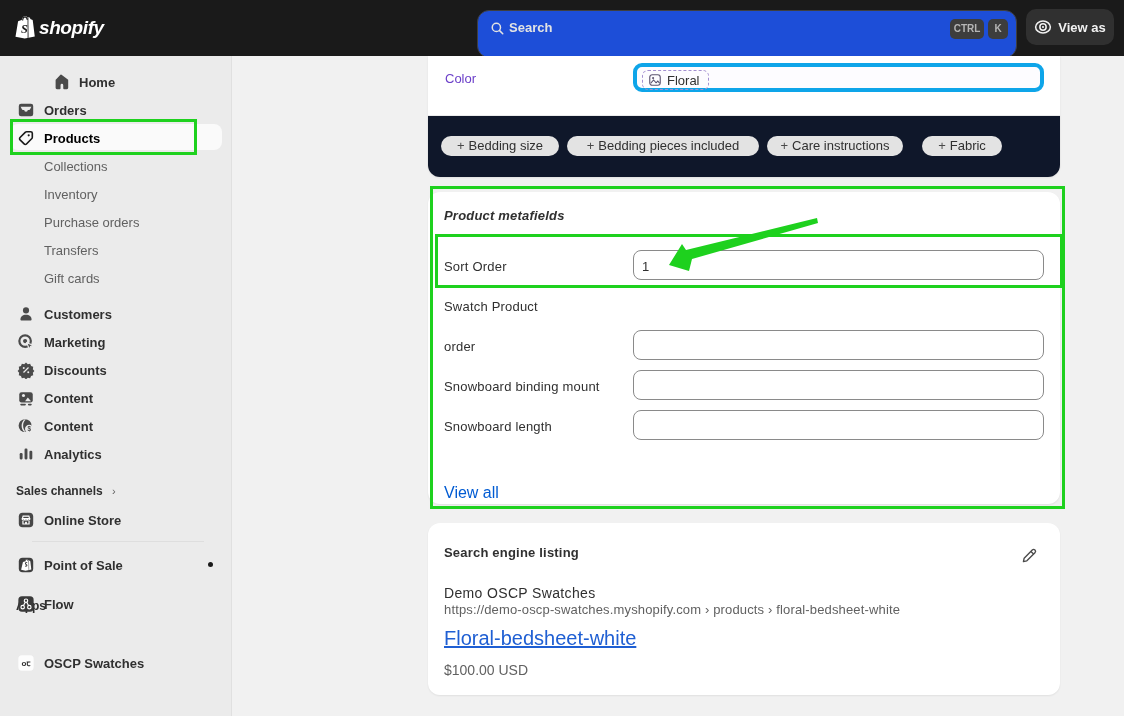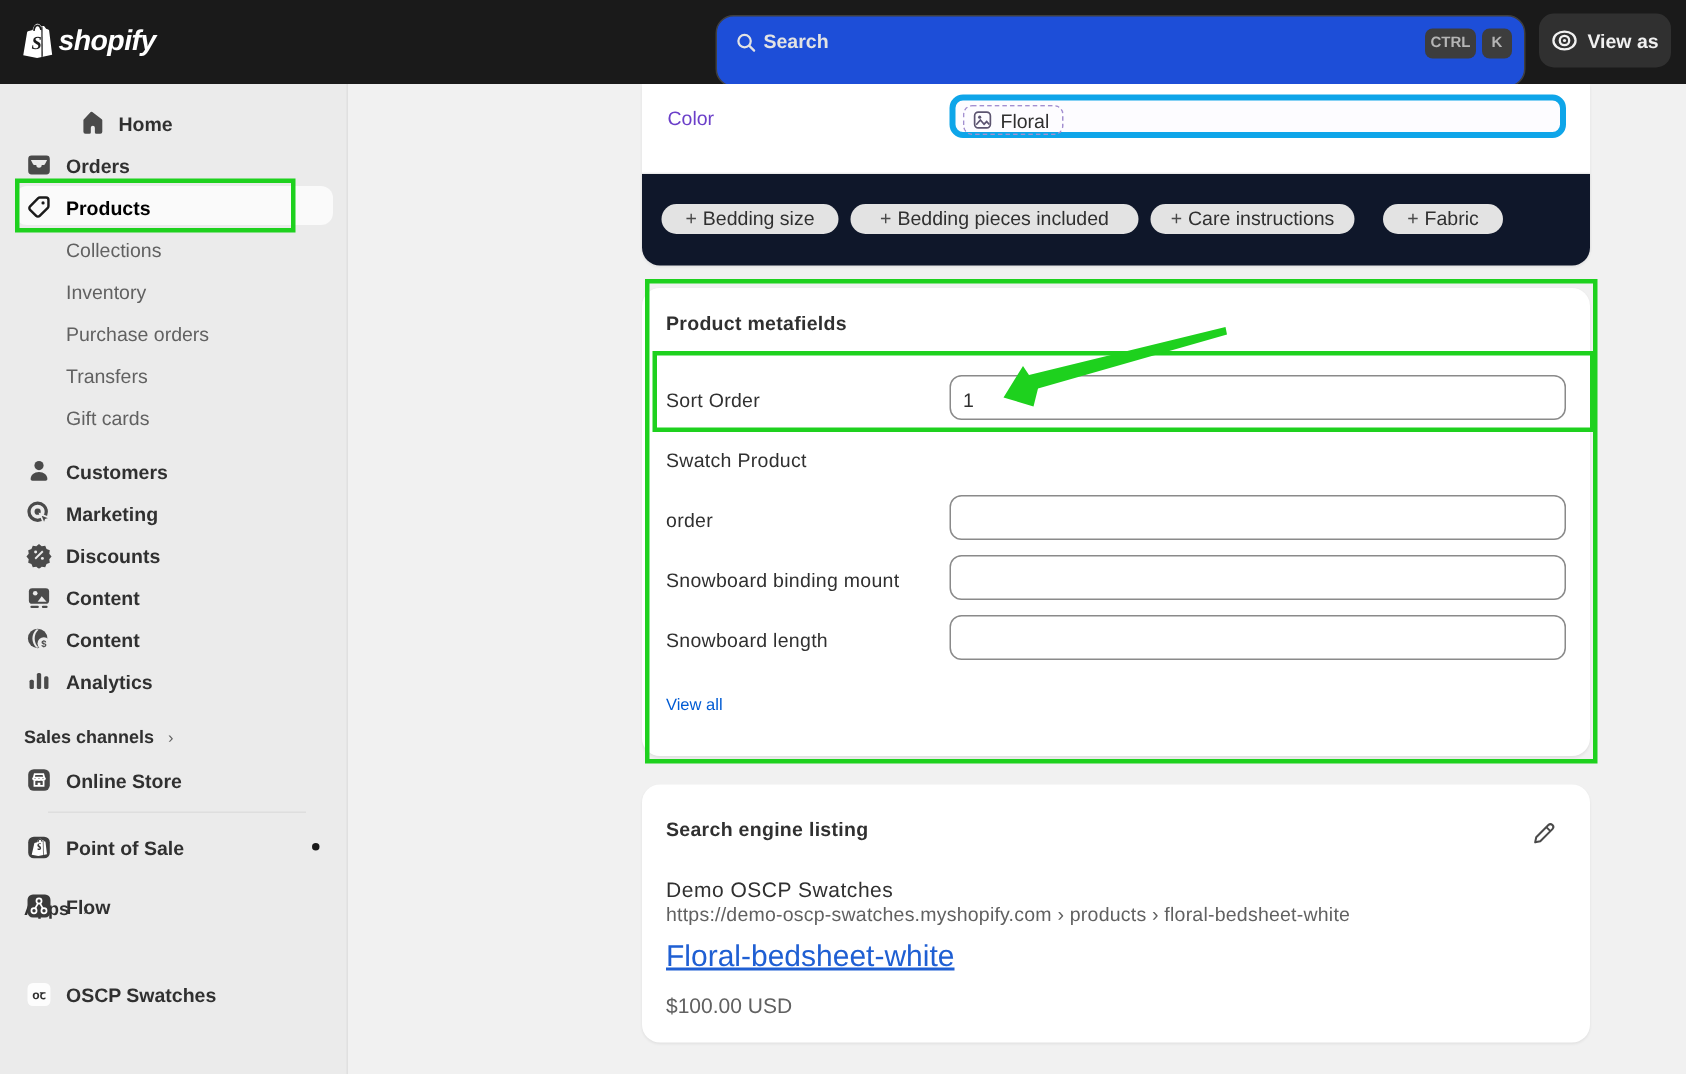--- a/index.html
+++ b/index.html
@@ -41,21 +41,21 @@
   #color-label { position:absolute; left:445px; top:71px; font-size:13px; font-weight:400; color:#6b3fc9; }
   #color-input { position:absolute; left:633px; top:63px; width:411px; height:29px; border:4px solid #0ea5e9; border-radius:9px; background:#fdfcff; }
   #floral-chip { position:absolute; left:5px; top:3px; height:20px; border:1px dashed #a38fd0; border-radius:6px; display:flex; align-items:center; padding:0 8px 0 5px; font-size:13px; color:#303030; }
 
   #card2 { top:192px; height:312px; }
   #card3 { top:523px; height:172px; }
   .cardtitle { position:absolute; left:16px; font-size:13px; font-weight:700; color:#303030; letter-spacing:0.2px; }
 
   .mf-label { position:absolute; left:16px; font-size:13px; color:#303030; letter-spacing:0.2px; }
   .chip { display:inline-block; background:#e3e3e3; border-radius:6px; font-size:13px; line-height:14px; color:#303030; padding:3px 6px; }
-  #viewall { position:absolute; left:16px; top:272px; font-size:11px; color:#005bd3; }
+  #viewall { position:absolute; left:16px; top:292px; font-size:16px; color:#005bd3; }
 
   .seo-title { position:absolute; left:16px; top:62px; font-size:14px; color:#303030; letter-spacing:0.35px; }
   .seo-url { position:absolute; left:16px; top:79px; font-size:13px; color:#616161; letter-spacing:0.15px; }
   .seo-link { position:absolute; left:16px; top:104px; font-size:20px; color:#1f5fd3;text-decoration:underline; }
   .seo-price { position:absolute; left:16px; top:139px; font-size:14px; color:#616161; }
 </style>
 </head>
 <body>
 
 <div id="header">
@@ -225,21 +225,21 @@
     <svg width="14" height="14" viewBox="0 0 20 20" style="margin-right:5px;">
       <rect x="2.5" y="2.5" width="15" height="15" rx="3.5" fill="none" stroke="#5c5470" stroke-width="1.6"></rect>
       <circle cx="7.3" cy="7.3" r="1.5" fill="#5c5470"></circle>
       <path fill="none" stroke="#5c5470" stroke-width="1.6" d="M4 14.5l4-4.5 3.5 4 2.5-2.5 2.5 2.8"></path>
     </svg>
     Floral
   </span>
 </div>
 
 <div class="card" id="card2">
-  <div class="cardtitle" style="top:16px;">Product metafields</div>
+  <div class="cardtitle" style="top:16px;font-style:italic;">Product metafields</div>
   <div class="mf-label" style="top:67px;">Sort Order</div>
   <div class="input" style="top:58px;">
       <span style="position:absolute; left:8px; top:8px; font-size:13px; color:#303030;">1</span>
     </div>
   <div class="mf-label" style="top:107px;">Swatch Product</div>
   <div class="mf-label" style="top:147px;">order</div>
   <div class="input" style="top:138px;"></div>
   <div class="mf-label" style="top:187px;">Snowboard binding mount</div>
   <div class="input" style="top:178px;"></div>
   <div class="mf-label" style="top:227px;">Snowboard length</div>

